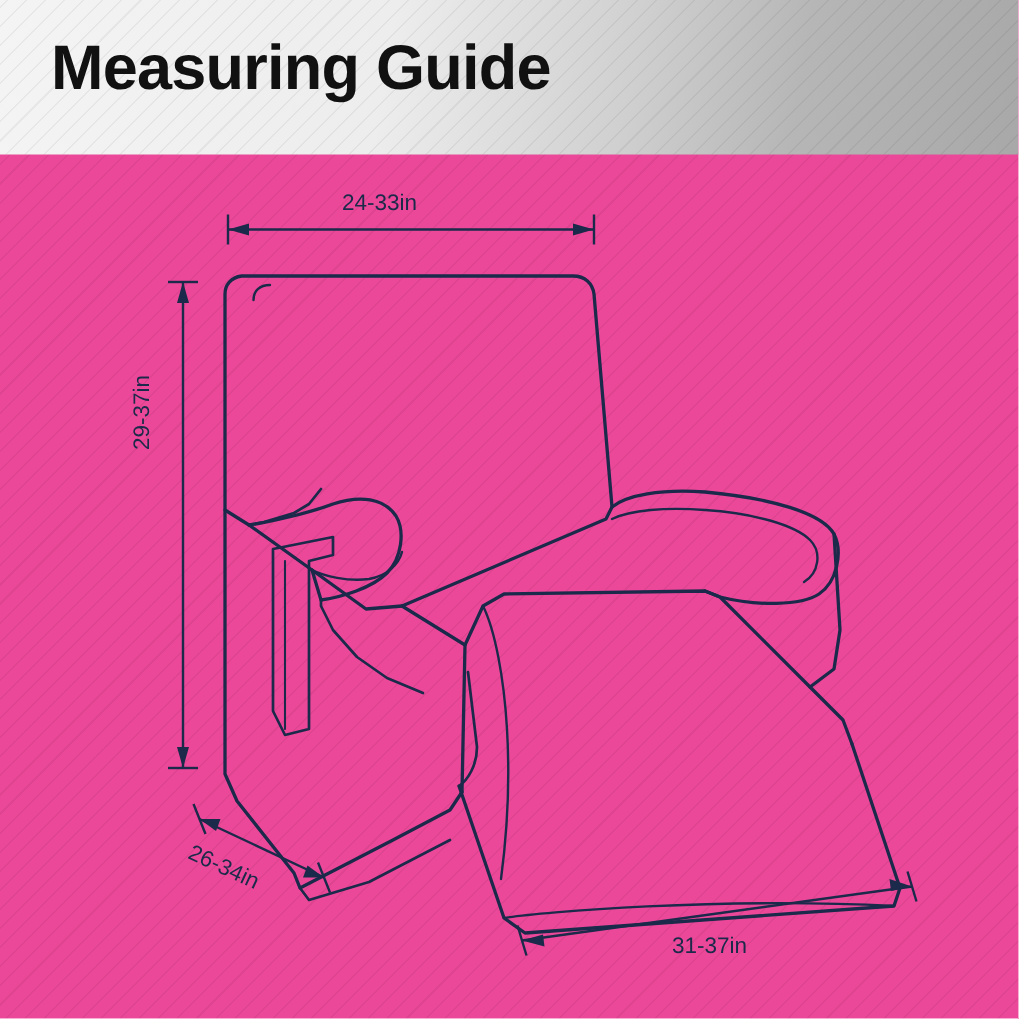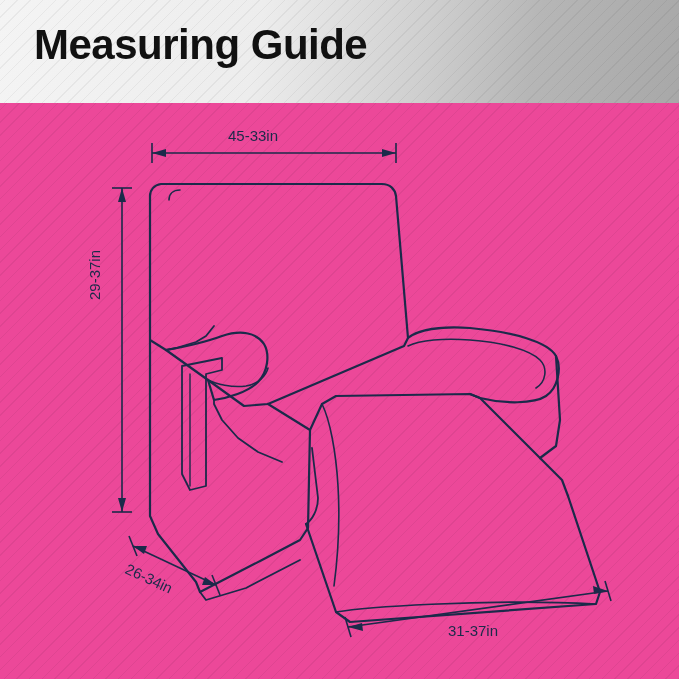--- a/index.html
+++ b/index.html
@@ -225,21 +225,21 @@
       <path d="M216,585 L202,585 L205,577 Z" fill="#1b2a4a" stroke="none"></path>
 
       <line x1="348" y1="627" x2="608" y2="591"></line>
       <line x1="345" y1="617" x2="351" y2="637"></line>
       <line x1="605" y1="581" x2="611" y2="601"></line>
       <path d="M348,627 L362,623 L363,631 Z" fill="#1b2a4a" stroke="none"></path>
       <path d="M608,591 L594,594 L593,586 Z" fill="#1b2a4a" stroke="none"></path>
     </g>
   </svg>
 
-  <div class="dim-label" id="label-top">45-33in</div>
+  <div class="dim-label" id="label-top">24-33in</div>
 
   <div class="dim-label" id="label-left">29-37in</div>
 
   <div class="dim-label" id="label-depth">26-34in</div>
 
   <div class="dim-label" id="label-bottom">31-37in</div>
 
 </div>
 
 </body></html>

